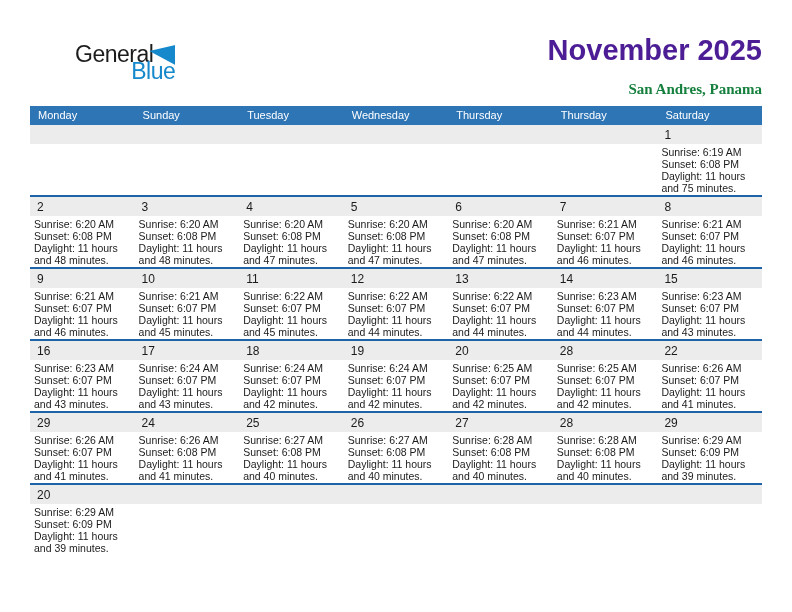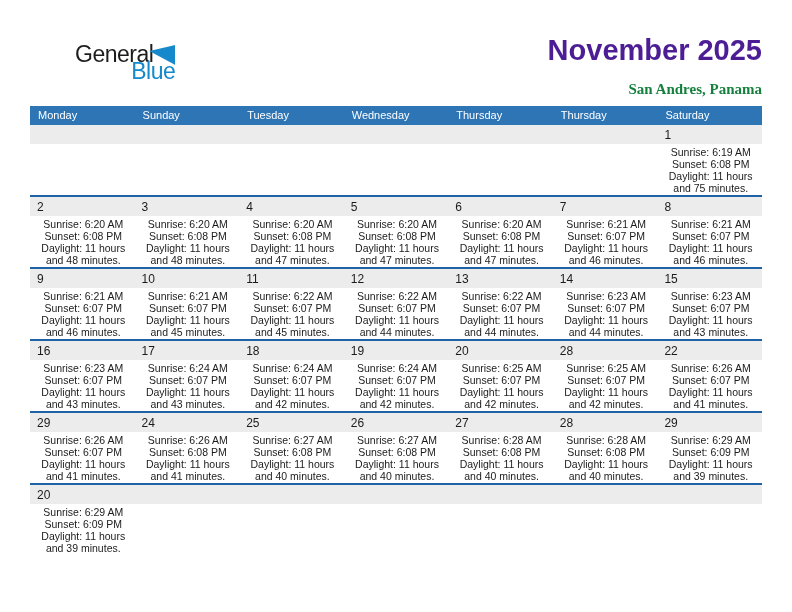--- a/index.html
+++ b/index.html
@@ -39,21 +39,21 @@
     display:grid;grid-template-columns:repeat(7,1fr);
     height:70px;
   }
   .week-row.with-line{border-bottom:2px solid #1E63A6;}
   .day-cell{overflow:hidden;}
   .num-band{
     height:19px;line-height:20px;background:#ECECEC;
     font-size:12px;color:#1b1b1b;padding-left:7px;
   }
   .day-content{
-    padding:2px 2px 0 4px;font-size:10.5px;line-height:12px;color:#1b1b1b;text-align:center;
+    padding:2px 2px 0 4px;font-size:10.5px;line-height:12px;color:#1b1b1b;
   }
   .day-content div{white-space:nowrap;}
 </style>
 </head>
 <body>
 
 <div class="logo">
   <div class="logo-line1">
     <span>General</span><span class="logo-tri"></span>
   </div>

